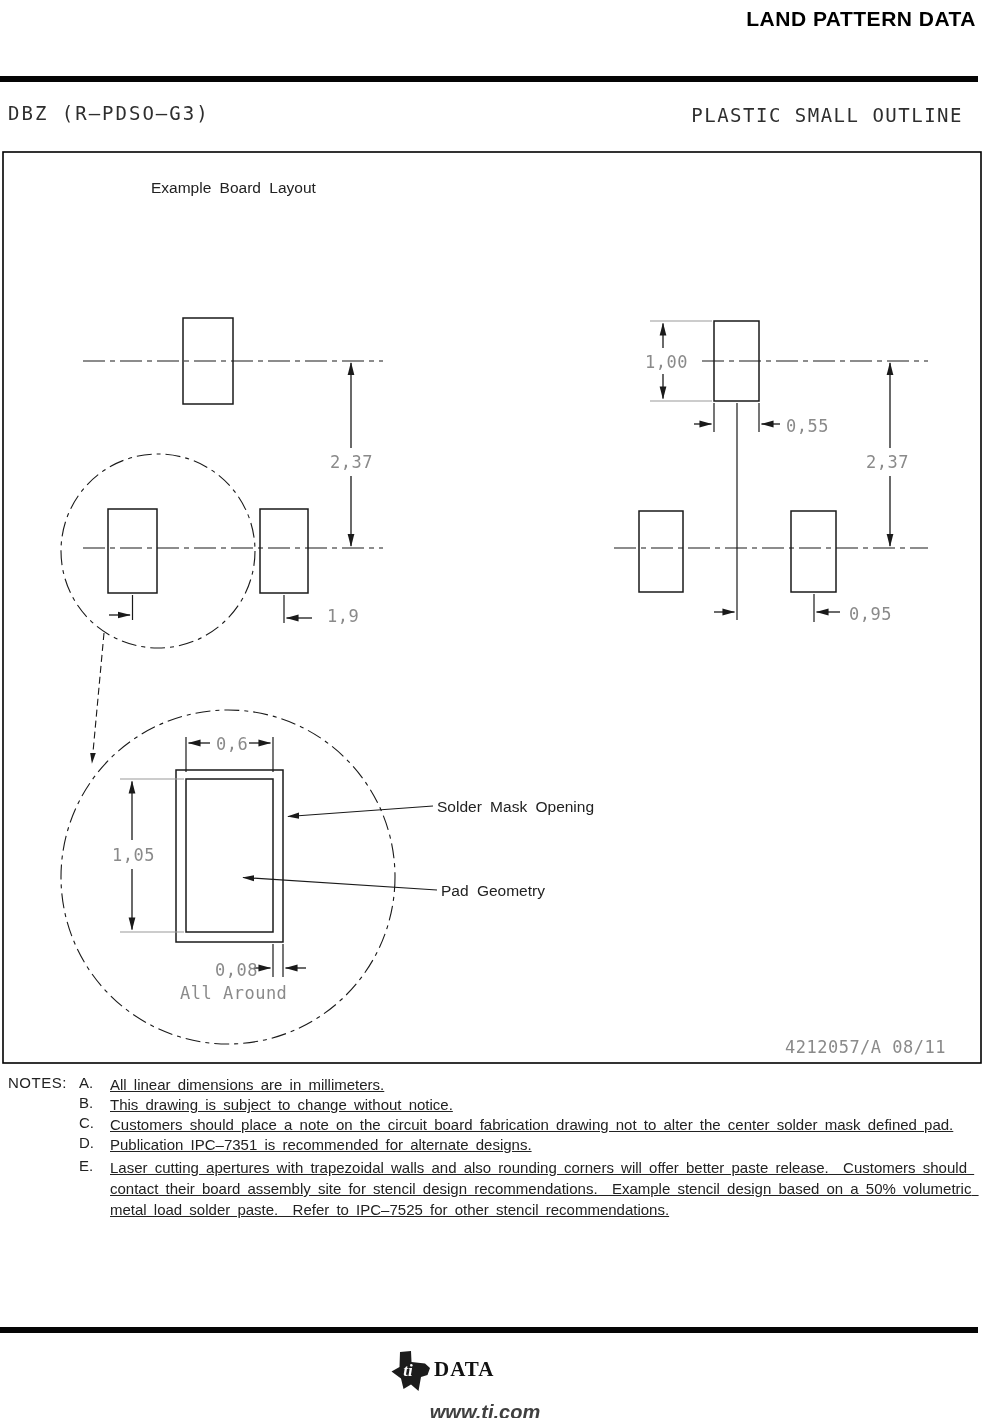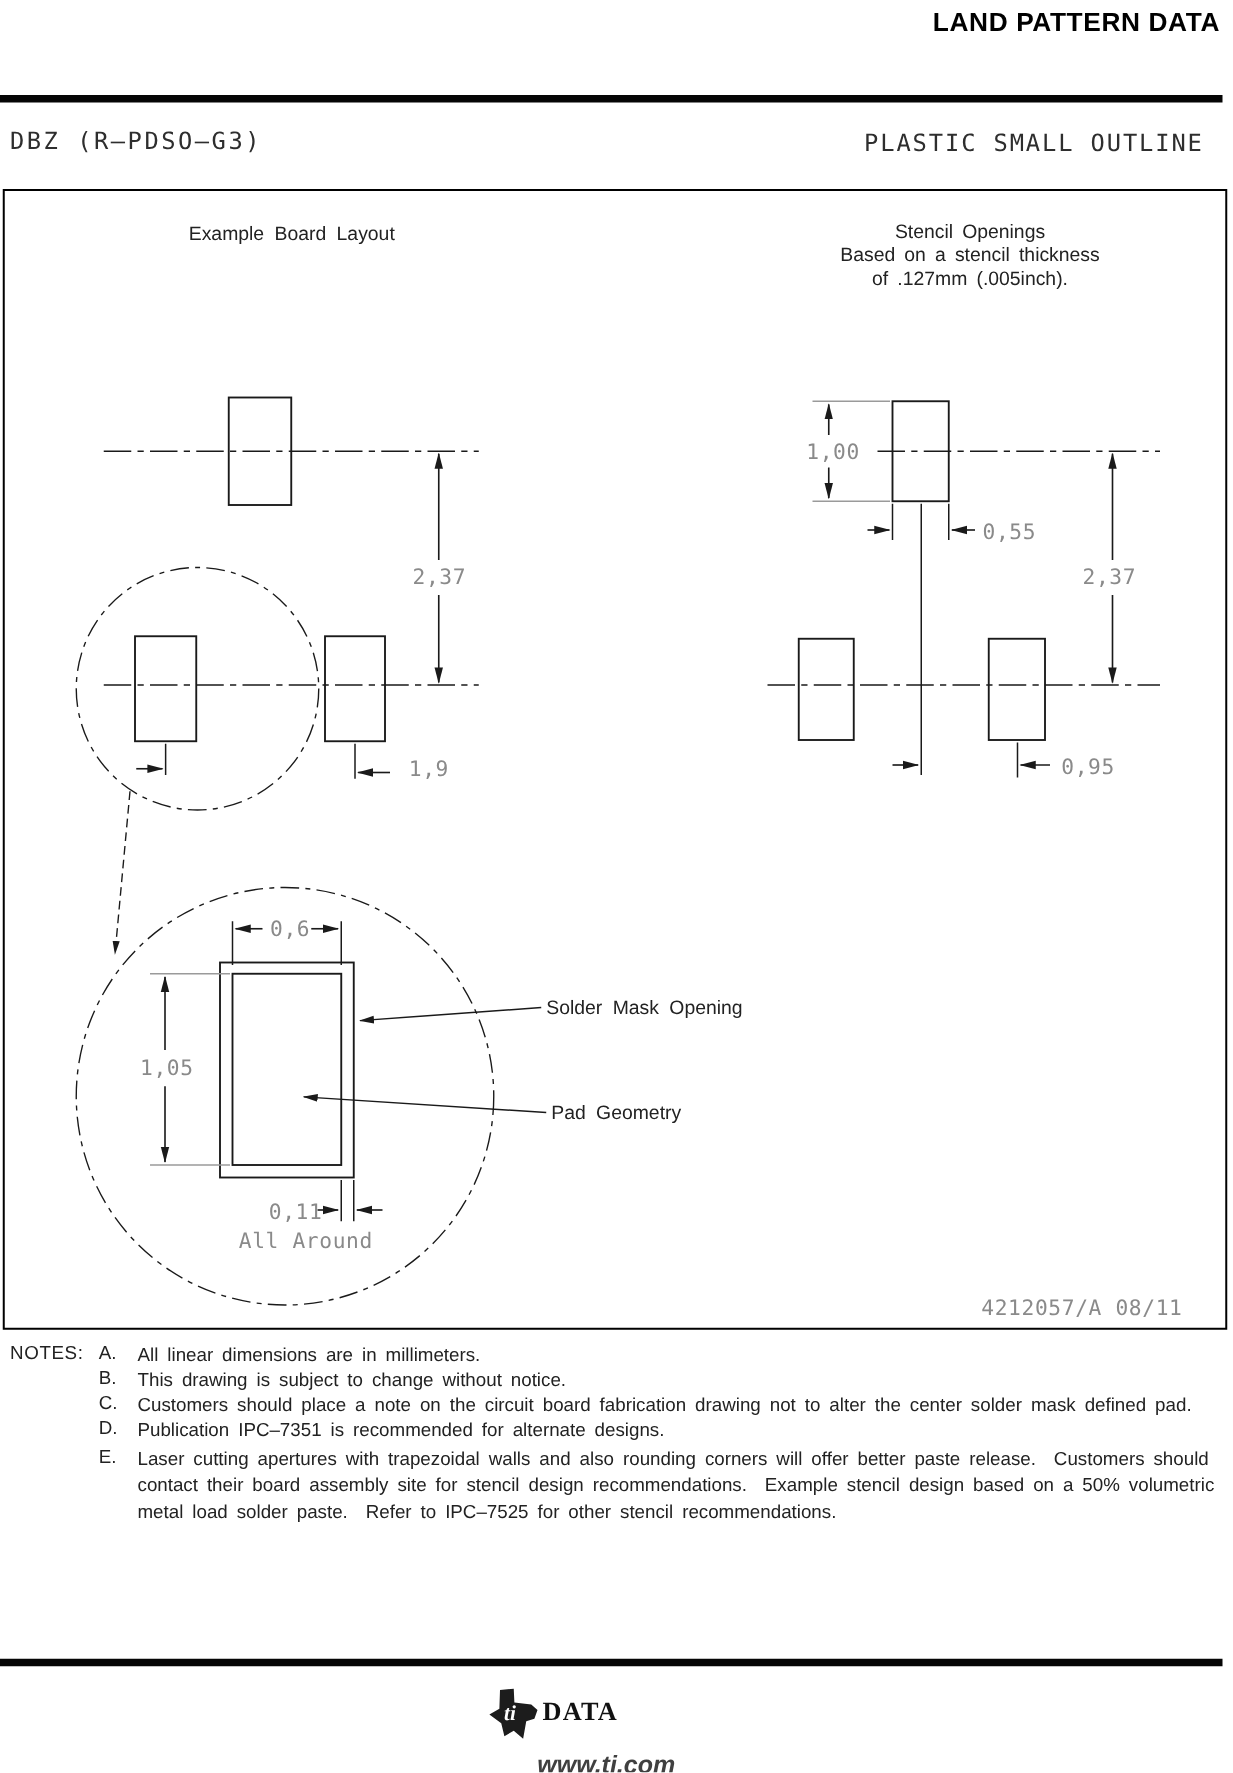--- a/index.html
+++ b/index.html
@@ -14,21 +14,21 @@
   .dim{position:absolute;font-family:"DejaVu Sans Mono",monospace;font-size:17px;color:#8a8a8a;
        white-space:nowrap;letter-spacing:.5px;}
   .callout{position:absolute;font-family:"Liberation Sans",sans-serif;font-size:15.5px;color:#222;
            word-spacing:4px;white-space:nowrap;}
   .stencil-title{position:absolute;left:638px;top:176px;width:276px;text-align:center;
                  font-family:"Liberation Sans",sans-serif;font-size:15.5px;color:#222;word-spacing:3px;line-height:19px;}
   .note-row{position:absolute;left:0;width:986px;}
   .note-letter{position:absolute;left:79px;width:28px;font-family:"Liberation Sans",sans-serif;
                font-size:15px;color:#222;}
   .note-text{position:absolute;left:110px;width:872px;font-family:"Liberation Sans",sans-serif;
-             font-size:15px;color:#222;word-spacing:3px;line-height:21px;white-space:pre-wrap;}
+             font-size:15px;color:#222;word-spacing:3px;line-height:21px;white-space:pre-wrap;text-decoration:underline;}
   .notes-heading{position:absolute;left:8px;top:1074px;font-family:"Liberation Sans",sans-serif;
                  font-size:15px;color:#222;letter-spacing:.5px;}
   .brand1{position:absolute;left:44px;top:9px;font-family:"Liberation Serif",serif;font-weight:bold;
           font-size:21px;letter-spacing:1px;color:#111;}
   .brand2{position:absolute;left:46px;top:30px;font-family:"Liberation Serif",serif;font-weight:bold;
           font-size:19px;letter-spacing:.5px;color:#111;margin-top:48px;}
   .url{position:absolute;left:0px;top:53px;width:190px;text-align:center;
        font-family:"Liberation Sans",sans-serif;font-weight:bold;font-size:20px;color:#404040;font-style:italic;}
   svg{display:block;}
 </style>
@@ -120,36 +120,31 @@
       <path d="M283,944 V977" stroke-width="1.2"></path>
       <path d="M254,968 H270.5" stroke-width="1.3" marker-end="url(#ah)"></path>
       <path d="M306,968 H285.5" stroke-width="1.3" marker-end="url(#ah)"></path>
 
       <path d="M433,806 L288,816.5" stroke-width="1.2" marker-end="url(#ah)"></path>
       <path d="M437,890 L243,877.5" stroke-width="1.2" marker-end="url(#ah)"></path>
     </g>
   </svg>
 
   <div class="callout" style="left:151px;top:179px">Example Board Layout</div>
-  <div class="stencil-title">
-    <div>Stencil Openings</div>
-    <div>Based on a stencil thickness</div>
-    <div>of .127mm (.005inch).</div>
-  </div>
 
   <div class="dim" style="left:330px;top:452px">2,37</div>
   <div class="dim" style="left:327px;top:606px">1,9</div>
   <div class="dim" style="left:645px;top:352px">1,00</div>
   <div class="dim" style="left:786px;top:416px">0,55</div>
   <div class="dim" style="left:866px;top:452px">2,37</div>
   <div class="dim" style="left:849px;top:604px">0,95</div>
   <div class="dim" style="left:216px;top:734px">0,6</div>
   <div class="dim" style="left:112px;top:845px">1,05</div>
-  <div class="dim" style="left:215px;top:960px">0,11</div>
-  <div class="dim" style="left:191px;top:983px">All Around</div>
+  <div class="dim" style="left:215px;top:960px">0,08</div>
+  <div class="dim" style="left:180px;top:983px">All Around</div>
 
   <div class="callout" style="left:437px;top:798px">Solder Mask Opening</div>
   <div class="callout" style="left:441px;top:882px">Pad Geometry</div>
 
   <div class="dim" style="left:736px;top:1037px;width:210px;text-align:right">4212057/A 08/11</div>
 
   <div class="notes-heading">NOTES:</div>
   <div class="note-row" style="top:1074px">
     <span class="note-letter">A.</span>
     <span class="note-text">All linear dimensions are in millimeters.</span>

